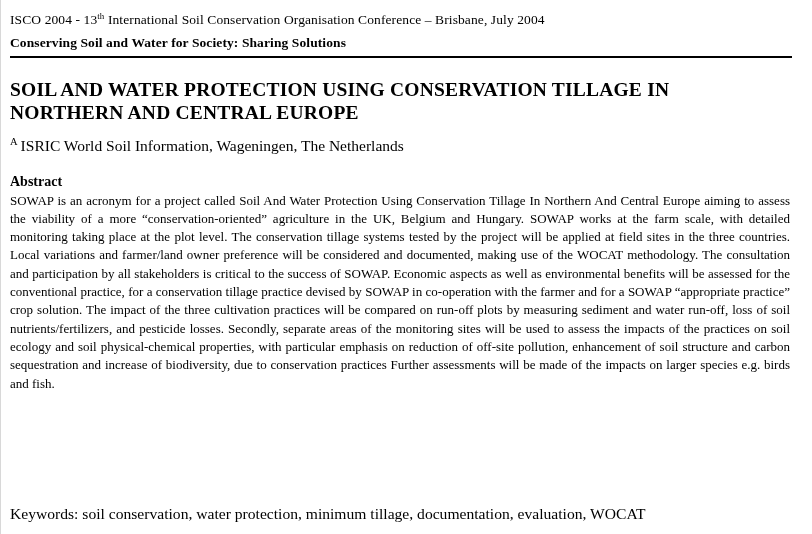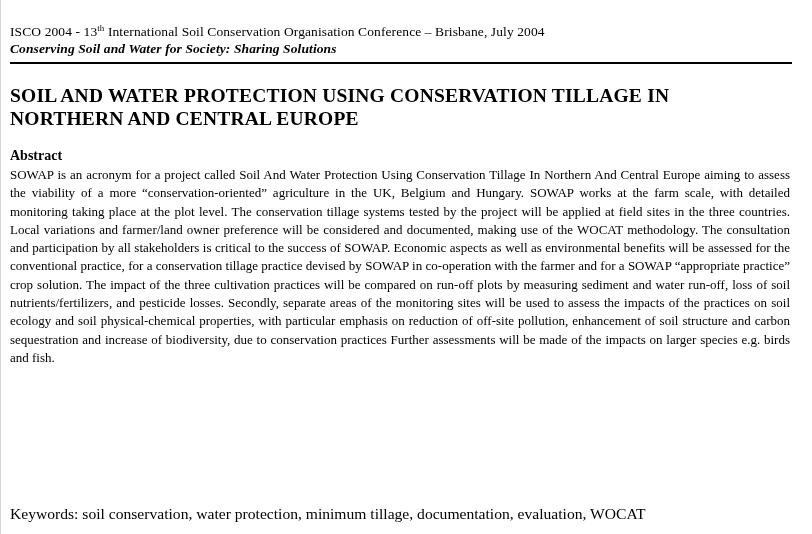--- a/index.html
+++ b/index.html
@@ -12,39 +12,38 @@
     height: 534px;
     overflow: hidden;
     font-family: "Liberation Serif", "DejaVu Serif", serif;
     color: #000000;
   }
   .page {
     position: relative;
     width: 812px;
     height: 534px;
     box-sizing: border-box;
-    padding: 24px 22px 0 9px;
+    padding: 12px 22px 0 9px;
     border-left: 1px solid #d8d8d8;
     background: #ffffff;
   }
 
   
   .running-header {
     font-size: 13.5px;
     line-height: 15.5px;
     letter-spacing: 0.1px;
   }
   .running-header .line1 {
     white-space: nowrap;
   }
   .running-header .line2 {
-    font-style: italic;
     font-weight: bold;
     white-space: nowrap;
-    margin-top: 1px;
+    margin-top: 7px;
   }
   sup {
     font-size: 0.66em;
     vertical-align: super;
     line-height: 0;
   }
   .rule {
     margin-top: 6px;
     width: 782px;
     height: 2px;
@@ -122,20 +121,21 @@
     <div class="line1"><span>ISCO 2004  - 13</span><sup>th</sup><span> International Soil Conservation Organisation Conference – Brisbane, July 2004</span></div>
     <div class="line2">Conserving Soil and Water for Society: Sharing Solutions</div>
   </div>
 
   <div class="rule"></div>
 
   <h1 class="doc-title">SOIL AND WATER PROTECTION USING CONSERVATION TILLAGE IN NORTHERN AND CENTRAL EUROPE</h1>
 
 
   <div class="affiliations">
+    <span class="aff-row"><span class="aff-marker">A</span><span>ISRIC World Soil Information, Wageningen, The Netherlands</span></span>
   </div>
 
   <div class="section-heading">Abstract</div>
   <div class="abstract-body">SOWAP is an acronym for a project called Soil And Water Protection Using Conservation Tillage In Northern And Central Europe aiming to assess the viability of a more “conservation-oriented” agriculture in the UK, Belgium and Hungary. SOWAP works at the farm scale, with detailed monitoring taking place at the plot level. The conservation tillage systems tested by the project will be applied at field sites in the three countries. Local variations and farmer/land owner preference will be considered and documented, making use of the WOCAT methodology. The consultation and participation by all stakeholders is critical to the success of SOWAP. Economic aspects as well as environmental benefits will be assessed for the conventional practice, for a conservation tillage practice devised by SOWAP in co-operation with the farmer and for a SOWAP “appropriate practice” crop solution. The impact of the three cultivation practices  will be compared on run-off plots by measuring sediment and water run-off, loss of soil nutrients/fertilizers, and pesticide losses. Secondly, separate areas of the monitoring sites will be used to assess the impacts of the practices on soil ecology and soil physical-chemical properties, with particular emphasis on reduction of off-site pollution, enhancement of soil structure and carbon sequestration and increase of biodiversity, due to conservation practices Further assessments will be made of the impacts on larger species e.g. birds and fish.</div>
 
   <div class="keywords"><span class="kw-label">Keywords:</span><span class="kw-values">  soil conservation, water protection, minimum tillage, documentation, evaluation, WOCAT</span></div>
 
 </div>
 
 </body></html>

